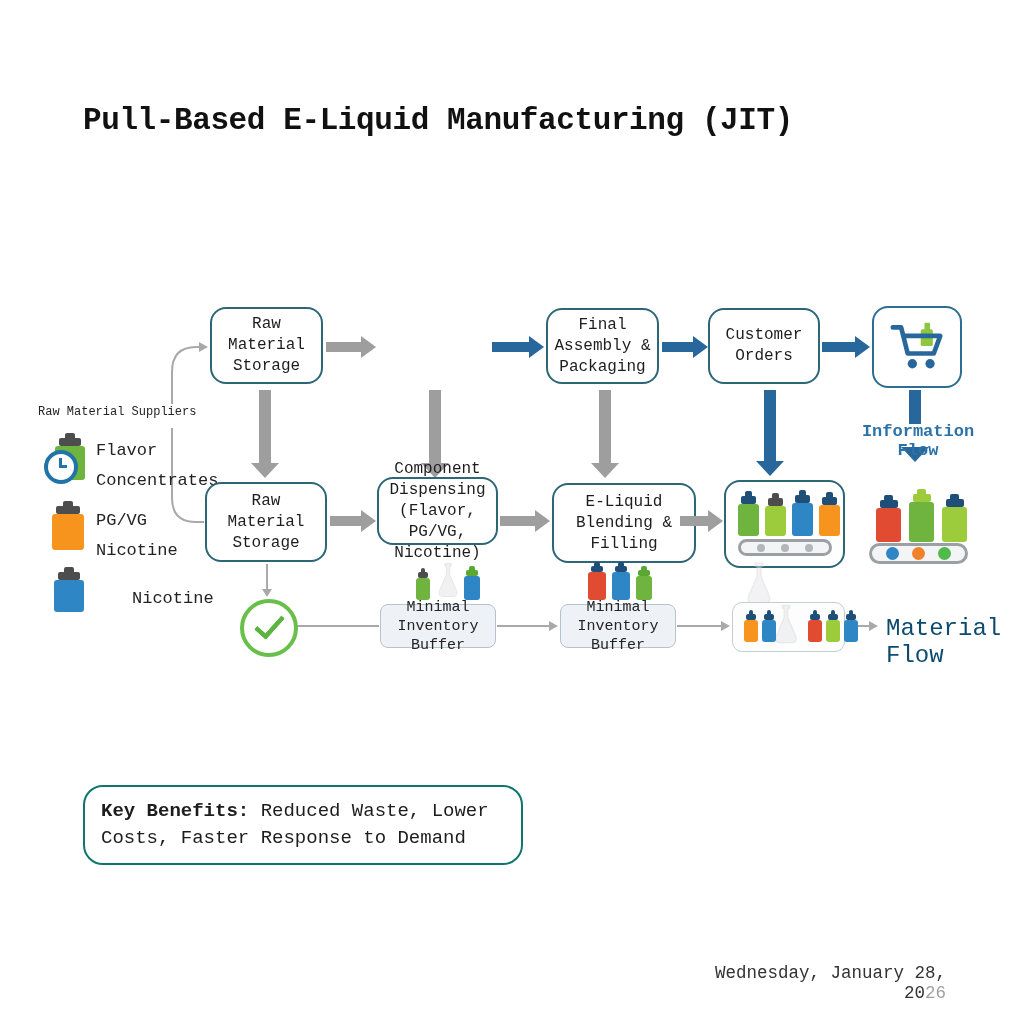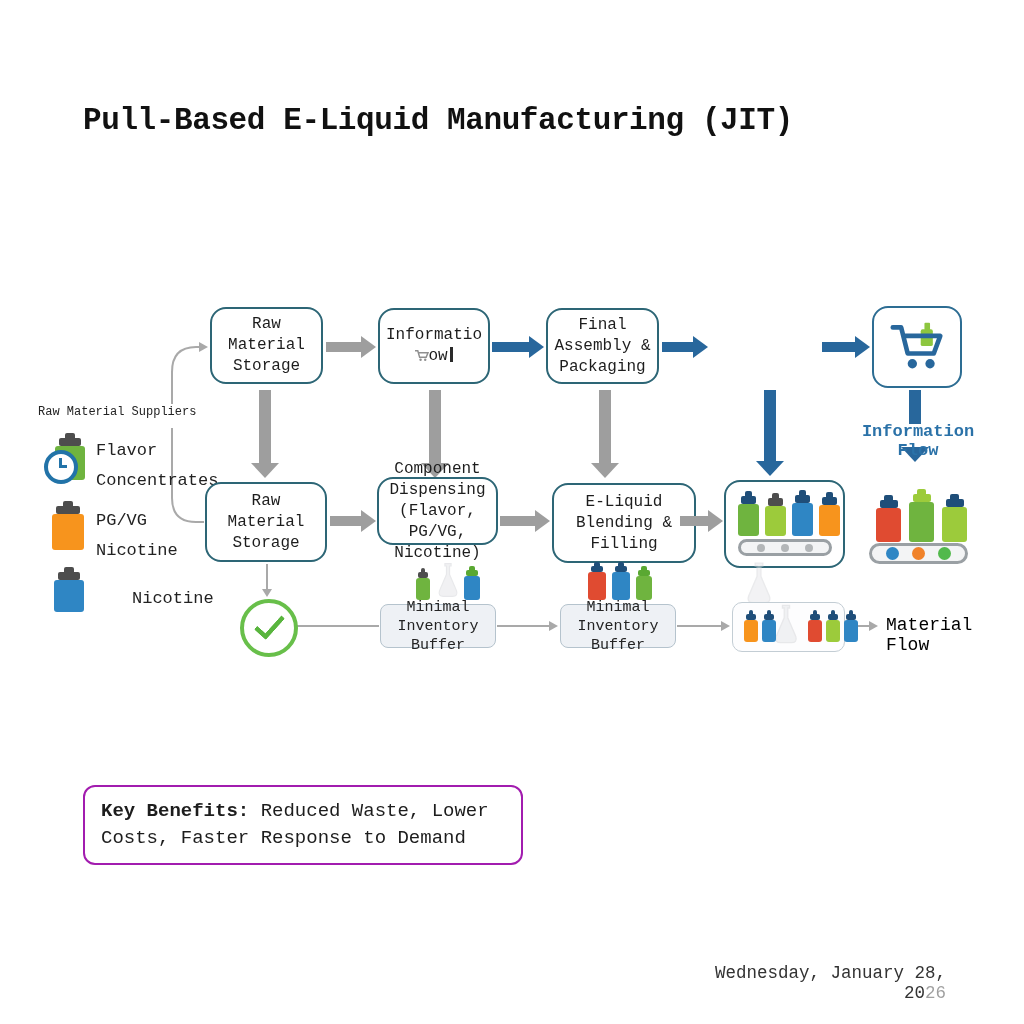--- a/index.html
+++ b/index.html
@@ -76,25 +76,25 @@
   .dot.blue{background:#2f86c4;width:13px;height:13px;}
   .dot.orange{background:#f0822a;width:13px;height:13px;}
   .dot.green{background:#52b94c;width:13px;height:13px;}
 
   
   .legend-heading{position:absolute;left:38px;top:405px;font-size:12px;color:#222;}
   .legend-label{position:absolute;font-size:17px;line-height:30px;color:#222;}
 
   
   .flow-label-blue{position:absolute;font-size:17px;font-weight:600;color:#2b72a8;text-align:center;}
-  .flow-label-dark{position:absolute;font-size:18px;font-weight:500;color:#000000;}
-
-  
-  .benefits{position:absolute;left:83px;top:785px;width:440px;border:2px solid #a21caf;
-            border-radius:12px;background:#fff;padding:11px 16px;font-size:19px;
+  .flow-label-dark{position:absolute;font-size:24px;font-weight:500;color:#0c4a6e;}
+
+  
+  .benefits{position:absolute;left:83px;top:785px;width:440px;border:2px solid #0f766e;
+            border-radius:20px;background:#fff;padding:11px 16px;font-size:19px;
             line-height:27px;color:#1d1d1d;box-sizing:border-box;}
   .benefits b{font-weight:700;}
 
   .date{position:absolute;left:668px;top:963px;width:278px;text-align:right;font-size:17.5px;color:#333;}
   .date .light{color:#a0a0a0;}
 
   .glitch-tick{display:inline-block;width:3px;height:15px;background:#2a2a2a;margin-left:2px;vertical-align:-2px;}
   .glitch-cart{margin:0 -1px;vertical-align:-2px;}
 </style>
 </head>
@@ -132,32 +132,28 @@
   <div class="bottle b-orange cap-dark" style="position:absolute;left:52px;top:514px;width:32px;height:36px;"></div>
   <div class="legend-label" style="left:96px;top:506px;width:95px;">PG/VG Nicotine</div>
 
   <div class="bottle b-blue cap-dark" style="position:absolute;left:54px;top:580px;width:30px;height:32px;"></div>
   <div class="legend-label" style="left:96px;top:584px;width:110px;margin-left:36px;">Nicotine</div>
 
   <div class="node" style="left:210px;top:307px;width:113px;height:77px;">
     <span>Raw Material Storage</span>
   </div>
 
-  <div class="node" style="left:378px;top:308px;width:112px;height:76px;">
-    <span><span>Informatio</span><svg class="glitch-cart" width="15" height="13" viewBox="0 0 16 14">
-          <path d="M1 2 h3 l2 7 h7 l2 -5 h-10" fill="none" stroke="#8f8f8f" stroke-width="1.6"></path>
-          <circle cx="7" cy="11.5" r="1.3" fill="#8f8f8f"></circle>
-          <circle cx="12" cy="11.5" r="1.3" fill="#8f8f8f"></circle>
-        </svg><span>ow</span><span class="glitch-tick"></span></span>
-  </div>
 
   <div class="node" style="left:546px;top:308px;width:113px;height:76px;">
     <span>Final Assembly &amp; Packaging</span>
   </div>
 
+  <div class="node" style="left:708px;top:308px;width:112px;height:76px;">
+    <span>Customer Orders</span>
+  </div>
 
   <div class="node blueb" style="left:872px;top:306px;width:90px;height:82px;">
     <svg width="60" height="54" viewBox="0 0 64 58">
       <rect x="36" y="10" width="13" height="18" rx="2" fill="#8dc63f"></rect>
       <rect x="40" y="3" width="6" height="8" rx="1" fill="#8dc63f"></rect>
       <path d="M6 8 H15 L22 36 H50 L57 17 H18" fill="none" stroke="#28679c" stroke-width="5" stroke-linecap="round" stroke-linejoin="round"></path>
       <circle cx="27" cy="47" r="5" fill="#28679c"></circle>
       <circle cx="46" cy="47" r="5" fill="#28679c"></circle>
     </svg>
   </div>

